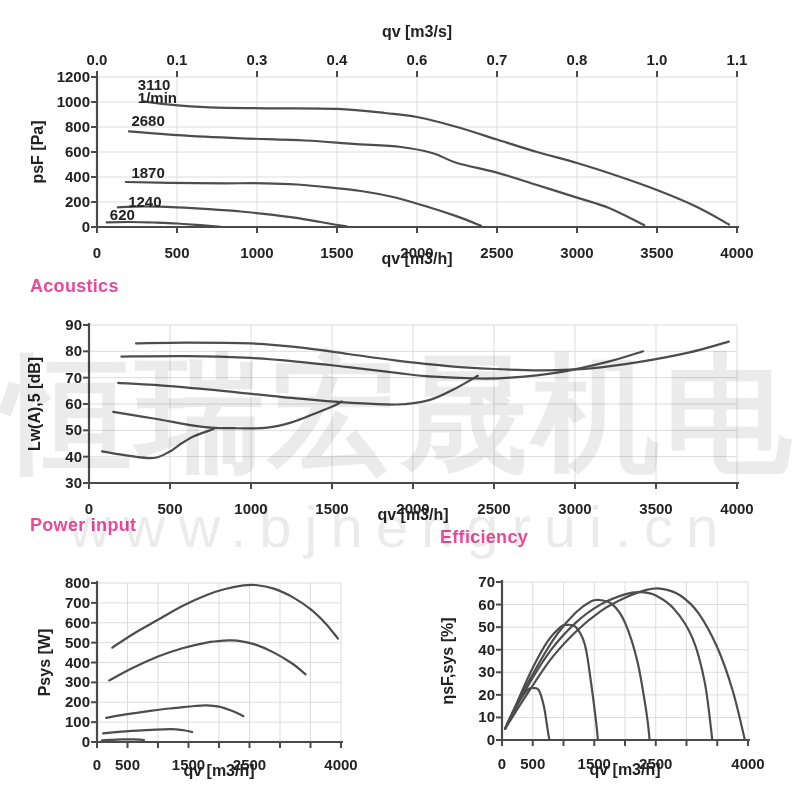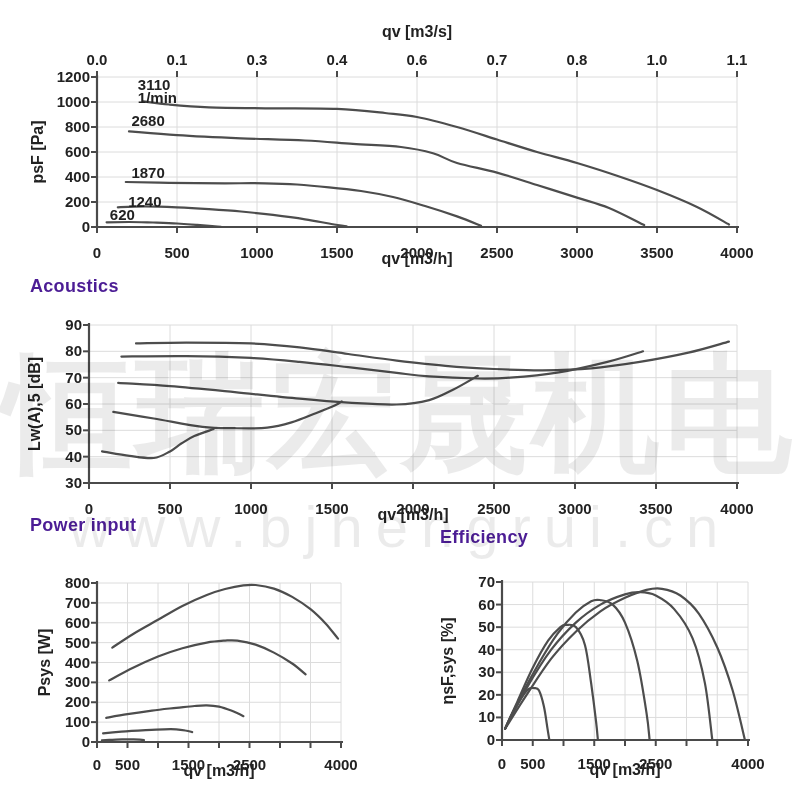--- a/index.html
+++ b/index.html
@@ -1,19 +1,19 @@
 <!DOCTYPE html>
 <html><head>
 <meta charset="utf-8">
 <style>
   html,body{margin:0;padding:0;background:#fff;}
   .page{position:relative;width:800px;height:800px;background:#ffffff;overflow:hidden;
         font-family:"Liberation Sans","DejaVu Sans",sans-serif;}
   #charts{position:absolute;left:0;top:0;z-index:1;}
-  .heading{position:absolute;z-index:2;font-size:18px;font-weight:600;color:#4c1d95;letter-spacing:.3px;text-align:center;}
+  .heading{position:absolute;z-index:2;font-size:18px;font-weight:600;color:#ec4899;letter-spacing:.3px;text-align:center;}
   #h-acoustics{left:30px;top:276px;}
   #h-power{left:30px;top:515px;}
   #h-eff{left:440px;top:527px;}
   .wm-cn{position:absolute;z-index:3;left:0;top:350px;width:800px;text-align:center;
          font-size:128px;font-weight:700;letter-spacing:4px;color:rgba(0,0,0,0.08);
          white-space:nowrap;pointer-events:none;line-height:1;}
   .wm-en{position:absolute;z-index:3;left:0;top:498px;width:800px;text-align:center;
          font-size:58px;font-weight:400;letter-spacing:13px;color:rgba(0,0,0,0.08);
          white-space:nowrap;pointer-events:none;line-height:1;}
 </style>

